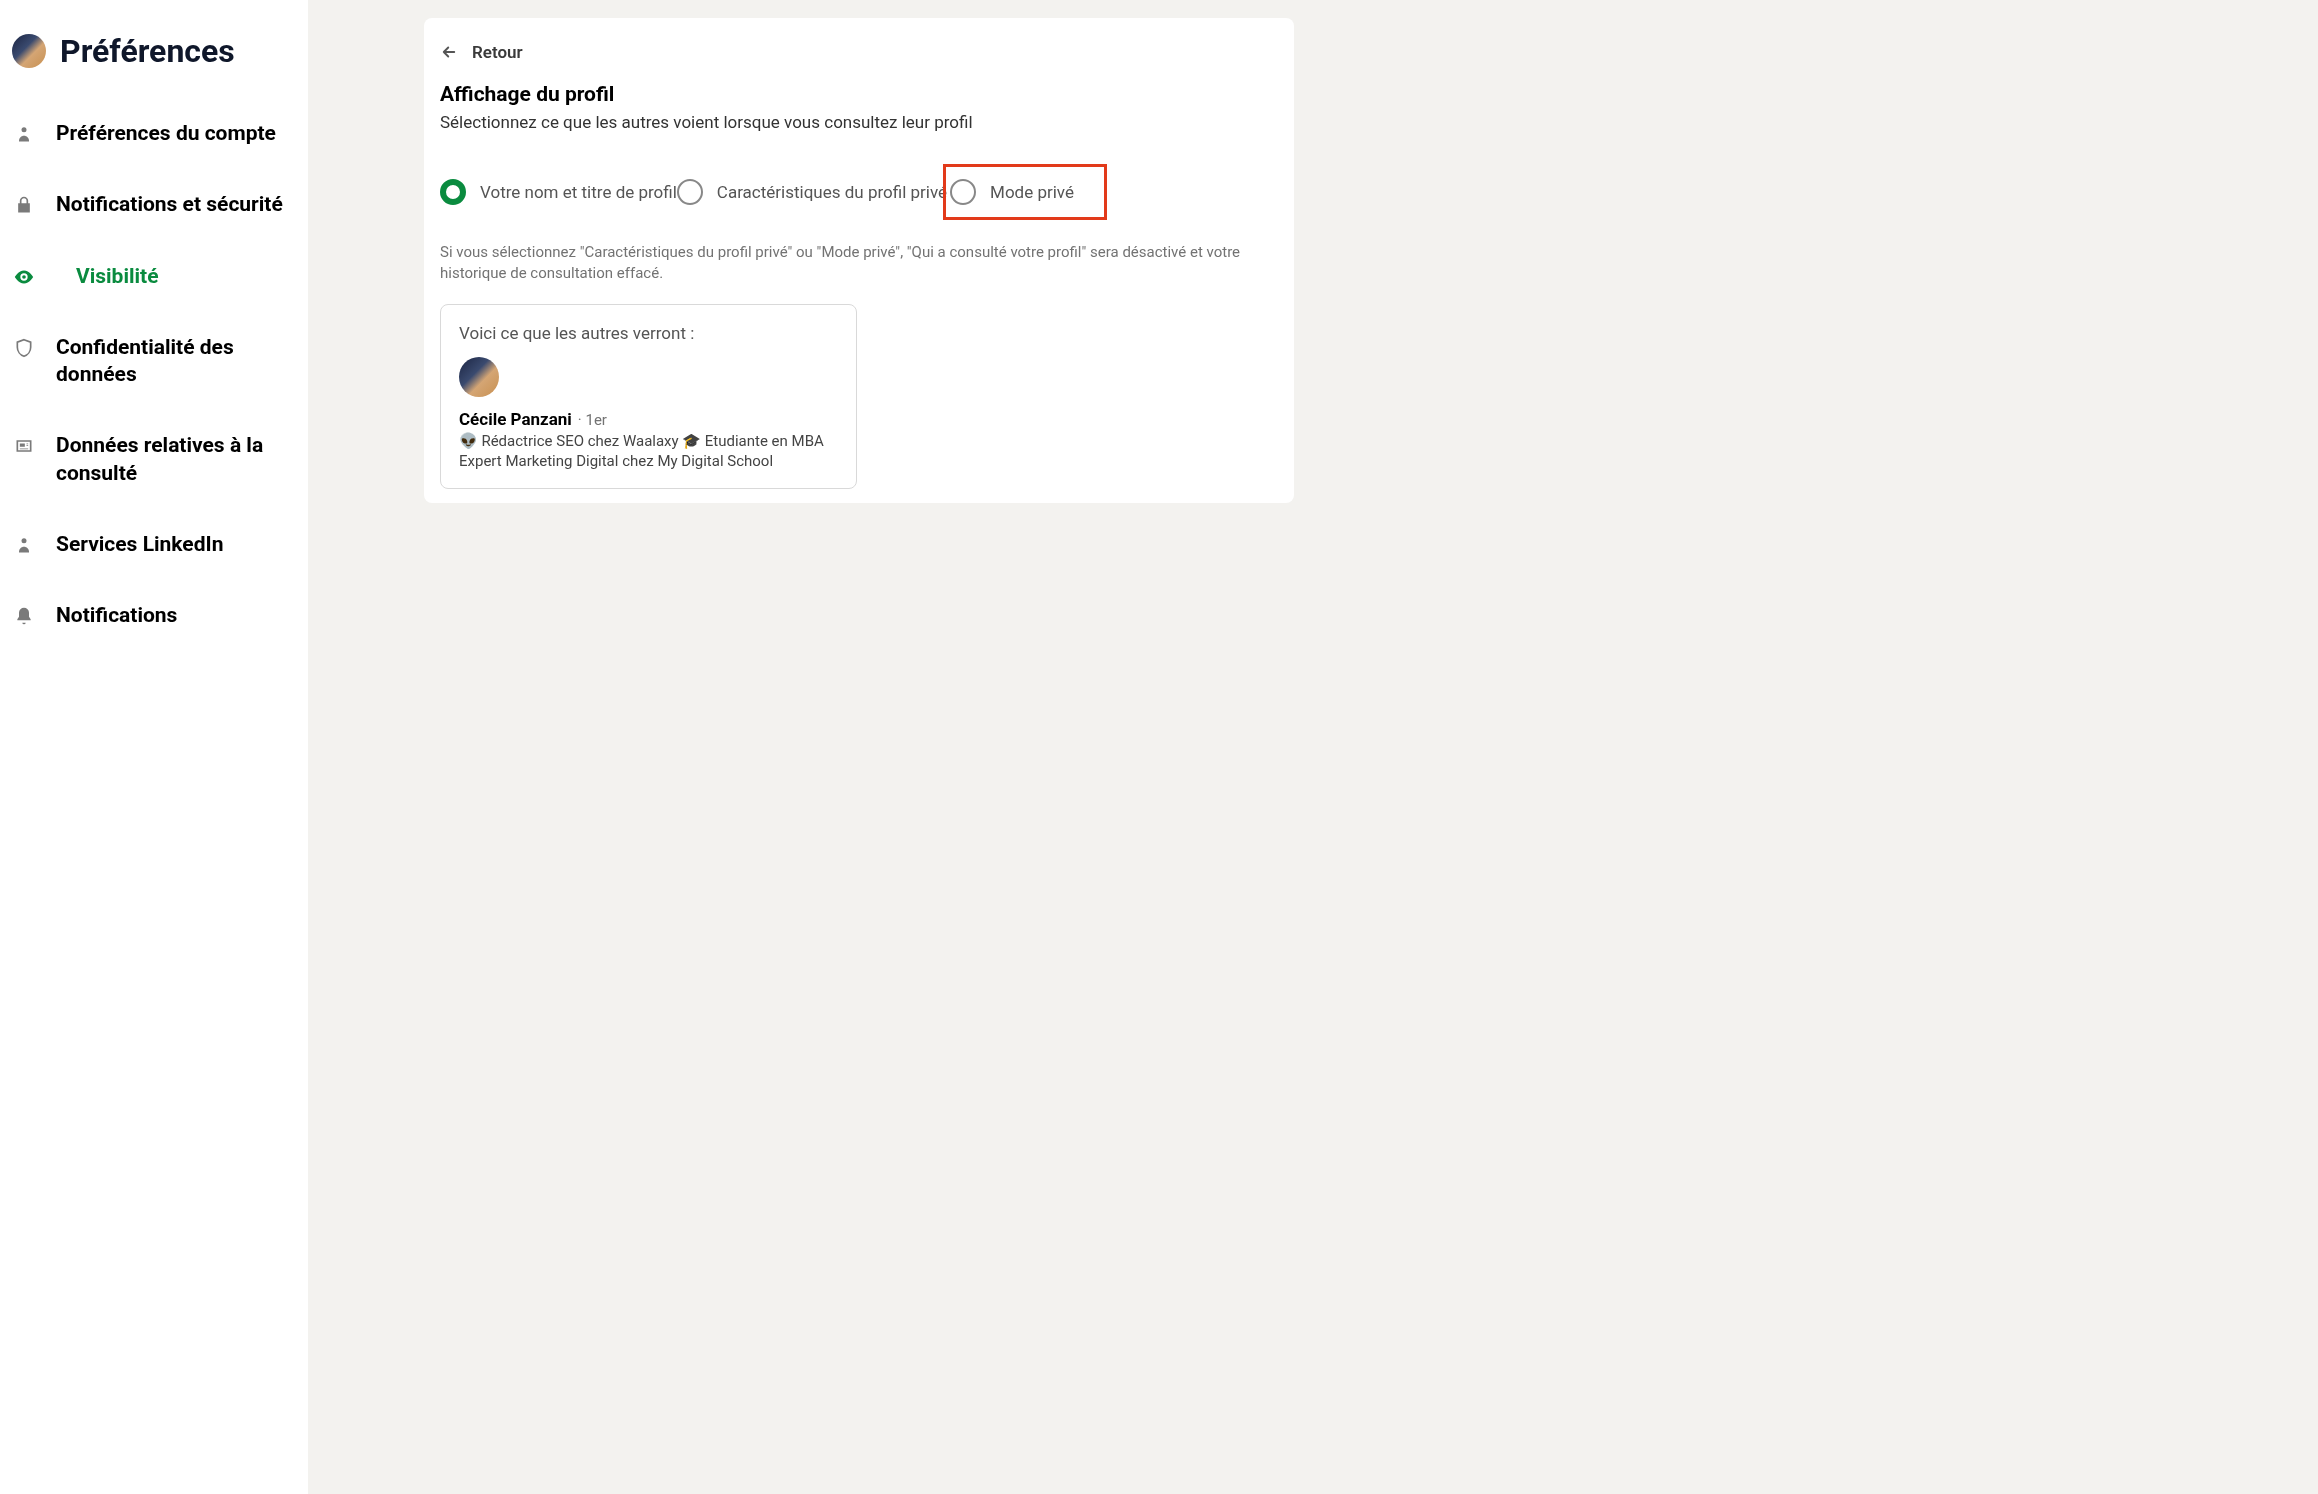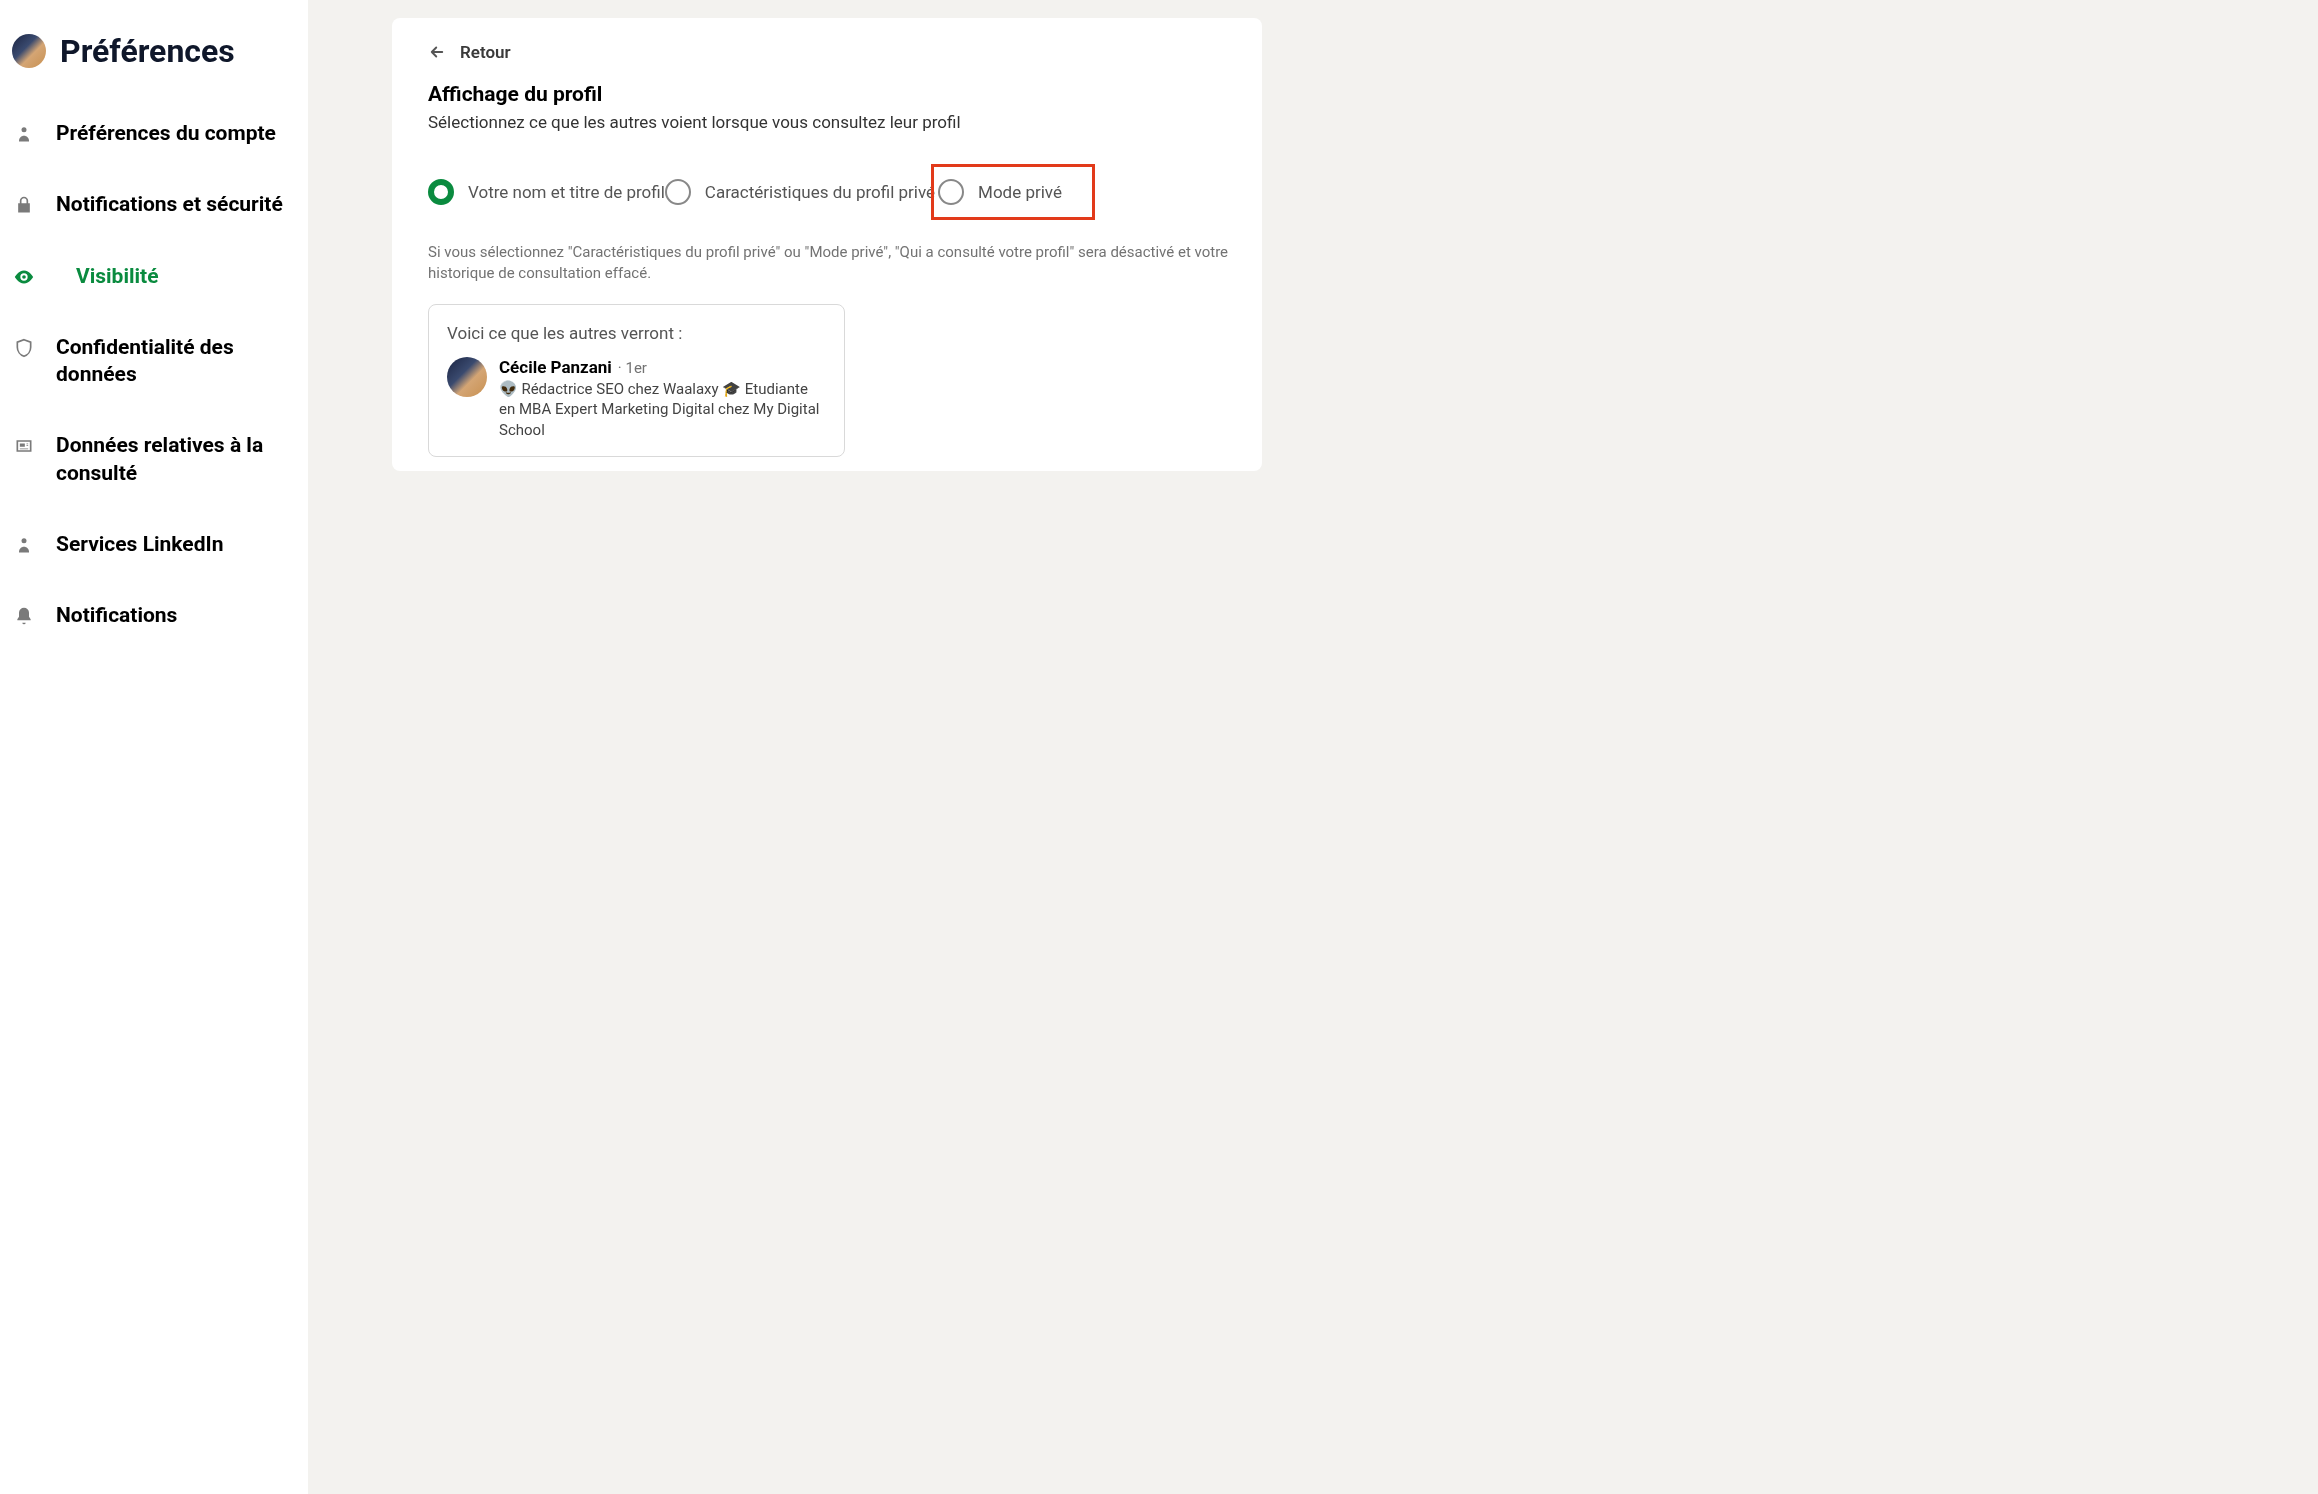--- a/index.html
+++ b/index.html
@@ -67,23 +67,23 @@
     .sidebar-item.active .sidebar-item-label {
       color: #0a8b3f;
     }
     .main {
       flex: 1;
       padding: 18px 0;
     }
     .card {
       background: #fff;
       border-radius: 8px;
-      margin-left: 84px;
+      margin-left: 116px;
       width: 870px;
-      padding: 24px 28px 14px 36px;
+      padding: 24px 28px 14px 16px;
     }
     .back-row {
       display: flex;
       align-items: center;
       gap: 14px;
       cursor: pointer;
       margin-bottom: 20px;
     }
     .back-arrow {
       width: 18px;
@@ -166,20 +166,21 @@
       width: 417px;
     }
     .preview-title {
       font-size: 17px;
       color: #555;
       margin-bottom: 14px;
     }
     .preview-profile {
       display: flex;
       gap: 12px;
+      flex-direction: column;
     }
     .preview-avatar {
       width: 40px;
       height: 40px;
       border-radius: 50%;
       background: linear-gradient(135deg, #1a2340 0%, #3a4a6f 40%, #d4a574 60%, #c89050 100%);
       flex-shrink: 0;
     }
     .preview-info {
       flex: 1;

